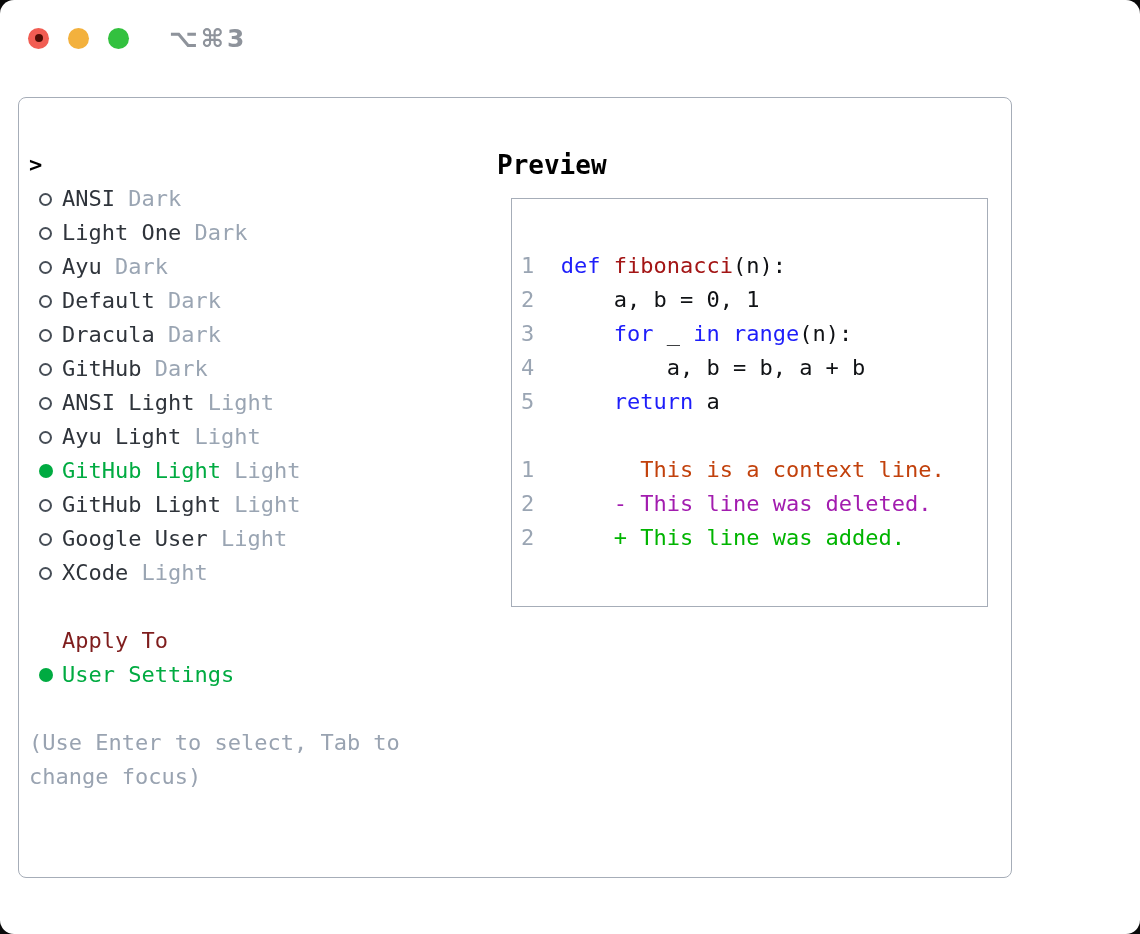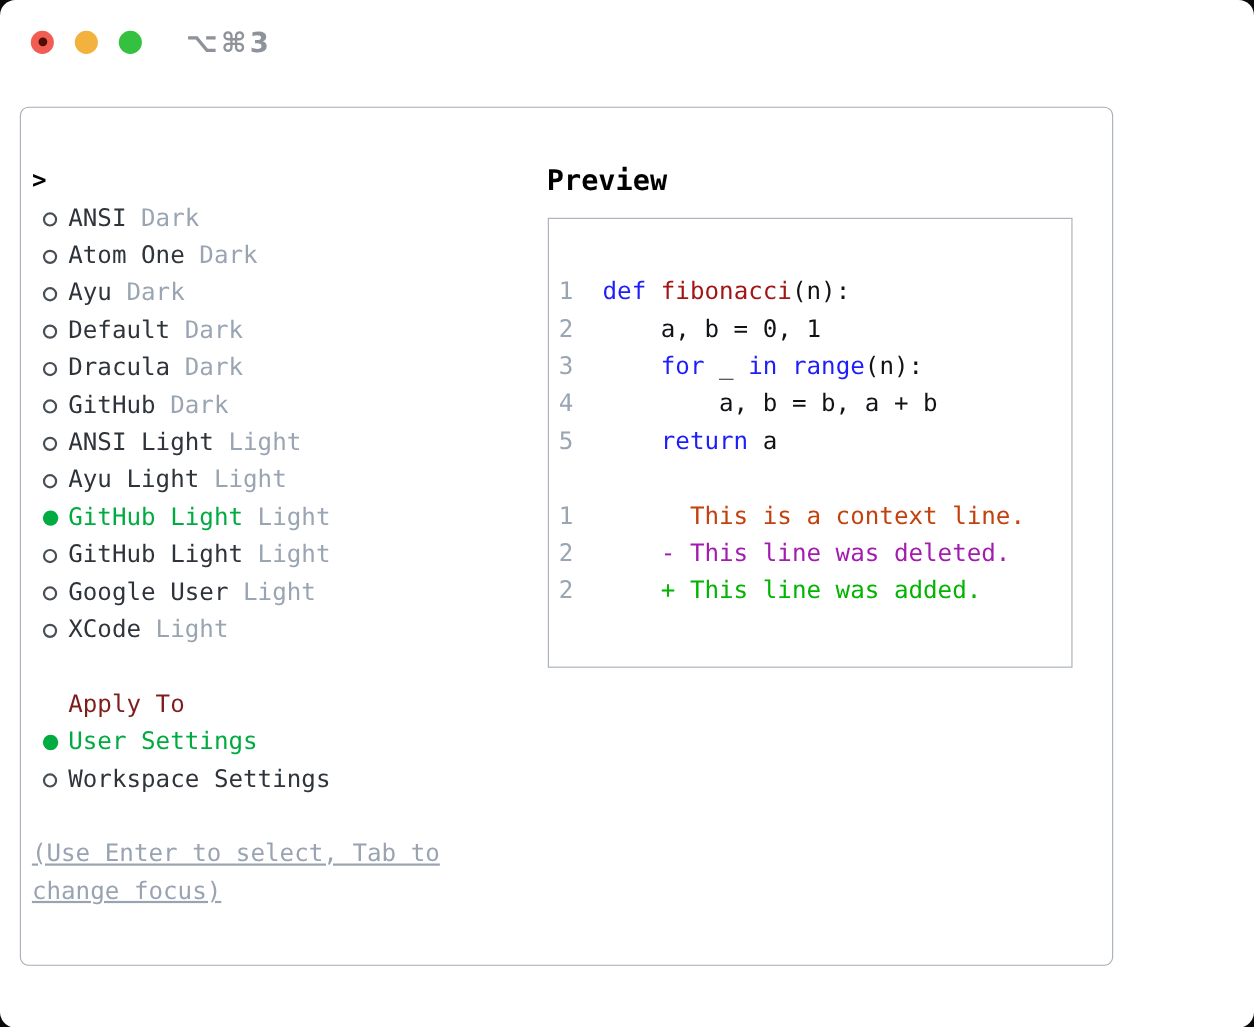--- a/index.html
+++ b/index.html
@@ -26,25 +26,25 @@
   .icon-col{width:33px;flex:0 0 33px;display:flex;align-items:center;}
   .icon-col.centered{justify-content:center;}
   .prompt{color:#000;font-weight:700;}
   .h-title{color:#000;font-weight:700;}
   .sub-title{color:#7f1d1d;}
   .radio{width:13px;height:13px;border-radius:50%;border:2px solid #474e57;box-sizing:border-box;}
   .radio.sel{border:none;background:#00ab41;width:14px;height:14px;}
   .opt-name{color:#2f343b;}
   .opt-name.sel{color:#00ab41;}
   .opt-tag{color:#9aa5b3;margin-left:1ch;}
-  .hint{color:#99a3b1;width:420px;line-height:34px;text-decoration:underline;}
+  .hint{color:#99a3b1;width:420px;line-height:34px;}
   
   .right-col{position:absolute;left:478px;top:50px;}
   .p-title{font-size:26px;line-height:34px;font-weight:700;color:#000;}
-  .preview-box{margin-left:1px;margin-top:16px;width:477px;height:409px;box-sizing:border-box;
+  .preview-box{margin-left:14px;margin-top:16px;width:477px;height:409px;box-sizing:border-box;
     border:1.5px solid #a6adb8;background:#fff;padding:50px 6px 50px 9px;overflow:hidden;}
   .cline{height:34px;line-height:34px;font-size:22px;white-space:pre;}
   .ln{display:inline-block;width:2ch;margin-right:1ch;color:#9aa5b3;}
   .code{white-space:pre;}
   .pl{color:#101215;}
   .kw{color:#1e1efa;}
   .fn{color:#a31515;}
   .ctx{color:#c2410c;}
   .del{color:#a21caf;}
   .add{color:#00b400;}
@@ -67,21 +67,21 @@
 
   <div class="panel">
 
     <div class="left-col">
       <div class="row">
         <span class="icon-col prompt">&gt;</span>
       </div>
 
       <div id="theme-list">
           <div class="row"><span class="icon-col centered"><span class="radio"></span></span><span class="opt-name">ANSI</span><span class="opt-tag">Dark</span></div>
-          <div class="row"><span class="icon-col centered"><span class="radio"></span></span><span class="opt-name">Atom One</span><span class="opt-tag">Dark</span></div>
+          <div class="row"><span class="icon-col centered"><span class="radio"></span></span><span class="opt-name">Light One</span><span class="opt-tag">Dark</span></div>
           <div class="row"><span class="icon-col centered"><span class="radio"></span></span><span class="opt-name">Ayu</span><span class="opt-tag">Dark</span></div>
           <div class="row"><span class="icon-col centered"><span class="radio"></span></span><span class="opt-name">Default</span><span class="opt-tag">Dark</span></div>
           <div class="row"><span class="icon-col centered"><span class="radio"></span></span><span class="opt-name">Dracula</span><span class="opt-tag">Dark</span></div>
           <div class="row"><span class="icon-col centered"><span class="radio"></span></span><span class="opt-name">GitHub</span><span class="opt-tag">Dark</span></div>
           <div class="row"><span class="icon-col centered"><span class="radio"></span></span><span class="opt-name">ANSI Light</span><span class="opt-tag">Light</span></div>
           <div class="row"><span class="icon-col centered"><span class="radio"></span></span><span class="opt-name">Ayu Light</span><span class="opt-tag">Light</span></div>
           <div class="row"><span class="icon-col centered"><span class="radio sel"></span></span><span class="opt-name sel">GitHub Light</span><span class="opt-tag">Light</span></div>
           <div class="row"><span class="icon-col centered"><span class="radio"></span></span><span class="opt-name">GitHub Light</span><span class="opt-tag">Light</span></div>
           <div class="row"><span class="icon-col centered"><span class="radio"></span></span><span class="opt-name">Google User</span><span class="opt-tag">Light</span></div>
           <div class="row"><span class="icon-col centered"><span class="radio"></span></span><span class="opt-name">XCode</span><span class="opt-tag">Light</span></div>
@@ -89,21 +89,20 @@
 
       <div class="row"></div>
 
       <div class="row">
         <span class="icon-col"></span>
         <span class="sub-title">Apply To</span>
       </div>
 
       <div id="apply-options">
           <div class="row"><span class="icon-col centered"><span class="radio sel"></span></span><span class="opt-name sel">User Settings</span></div>
-          <div class="row"><span class="icon-col centered"><span class="radio"></span></span><span class="opt-name">Workspace Settings</span></div>
         </div>
 
       <div class="row"></div>
 
       <div class="hint">(Use Enter to select, Tab to change focus)</div>
     </div>
 
     <div class="right-col">
       <div class="p-title">Preview</div>
       <div class="preview-box">

